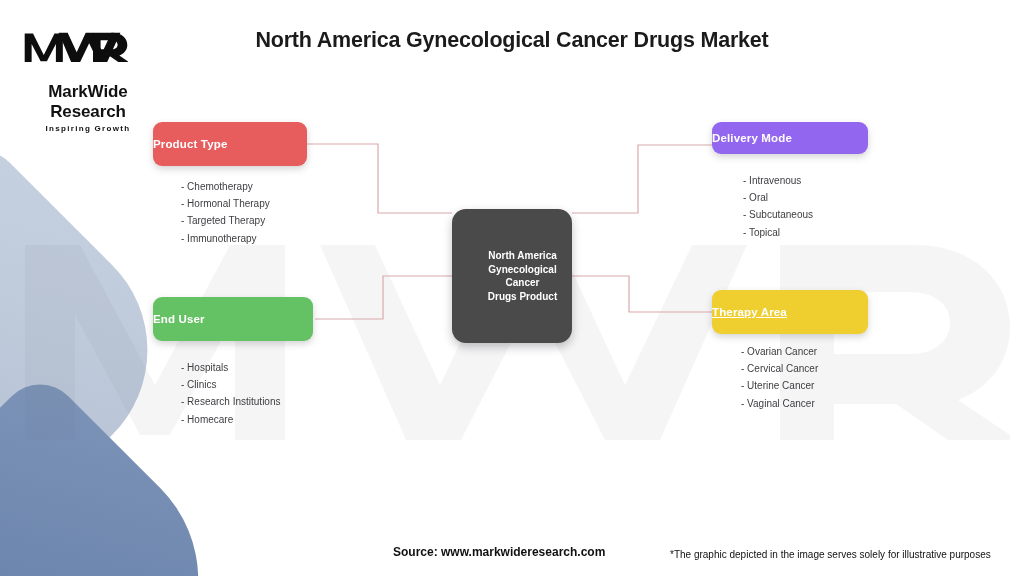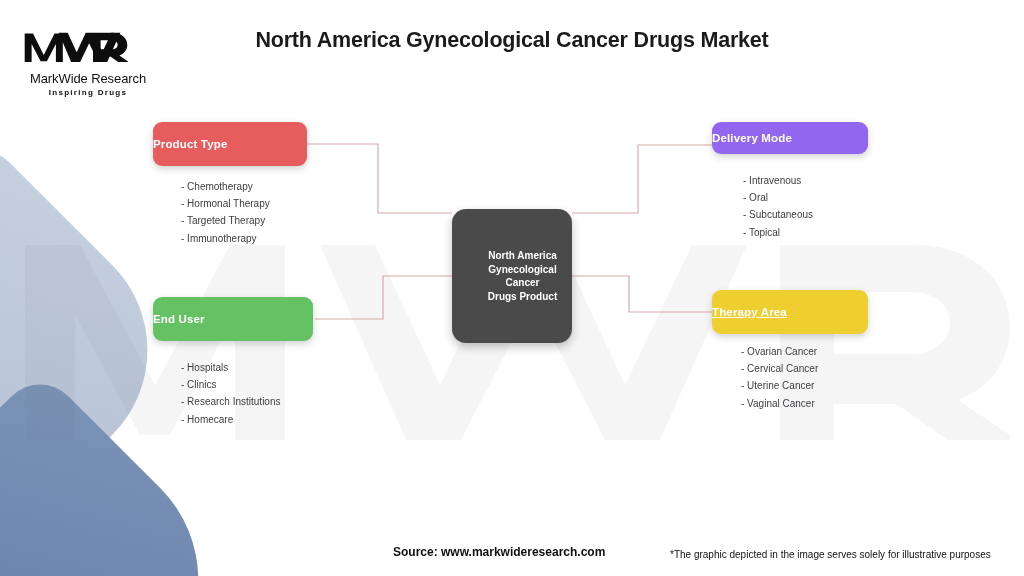--- a/index.html
+++ b/index.html
@@ -43,22 +43,22 @@
     width: 300px; height: 300px;
     background: linear-gradient(150deg, #7d94b8 0%, #6c85ad 55%, #647ea8 100%);
     border-radius: 40px 130px 130px 40px;
     transform: rotate(45deg);
   }
 
   
   .logo { position: absolute; left: 18px; top: 24px; width: 140px; }
   .logo-mark { display: block; width: 104px; height: 42px; margin-left: 6px; }
   .logo-name {
-    font-size: 13px; font-weight: normal; color: #111;
-    letter-spacing: -0.1px; text-align: center; margin-top: 5px;
+    font-size: 17px; font-weight: bold; color: #111;
+    letter-spacing: -0.1px; text-align: center; margin-top: 16px;
   }
   .logo-tag {
     font-size: 8px; font-weight: bold; color: #111;
     letter-spacing: 1.3px; text-align: center; margin-top: 2px;
   }
 
   
   .page-title {
     position: absolute; left: 0; right: 0; top: 28px;
     text-align: center;
@@ -144,21 +144,21 @@
 
   <div class="logo">
     <svg class="logo-mark" viewBox="0 0 300 110" aria-hidden="true">
       <g fill="#0d0d0d">
         <polygon points="2,104 2,22 26,22 57,84 88,22 112,22 112,104 92,104 92,52 66,102 48,102 22,52 22,104"></polygon>
         <polygon points="100,20 126,20 152,76 178,20 200,20 226,76 252,20 278,20 240,104 214,104 188,50 162,104 136,104"></polygon>
         <path d="M213,20 h56 c26,0 43,15 43,35 c0,14 -9,25 -23,30 l27,19 h-30 l-23,-16 h-28 v16 h-22 z M235,41 v26 h32 c11,0 17,-5 17,-13 c0,-8 -6,-13 -17,-13 z" transform="translate(-14,0)"></path>
       </g>
     </svg>
     <div class="logo-name">MarkWide Research</div>
-    <div class="logo-tag">Inspiring Drugs</div>
+    <div class="logo-tag">Inspiring Growth</div>
   </div>
 
   <div class="page-title">North America Gynecological Cancer Drugs Market</div>
 
   <svg class="connectors" viewBox="0 0 1024 576" aria-hidden="true">
     <path d="M307,144 H378 V213 H452"></path>
     <path d="M572,213 H638 V145 H712"></path>
     <path d="M315,319 H383 V276 H452"></path>
     <path d="M572,276 H629 V312 H712"></path>
   </svg>

